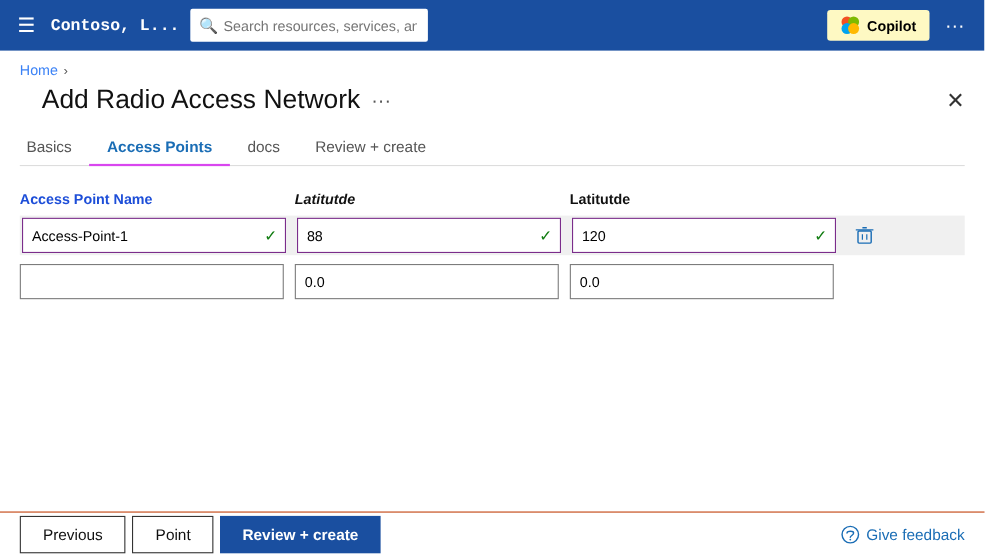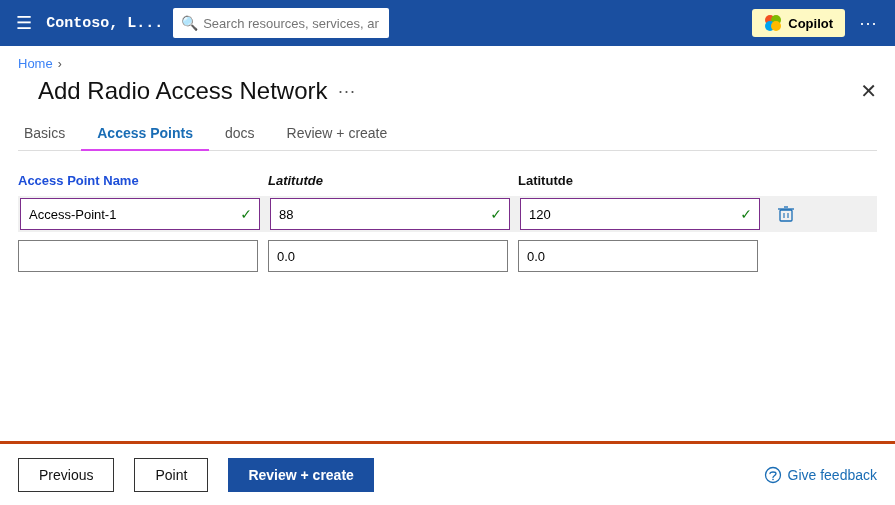--- a/index.html
+++ b/index.html
@@ -216,27 +216,27 @@
       display: flex;
       align-items: center;
     }
 
     
     .footer {
       position: absolute;
       bottom: 0;
       left: 0;
       right: 0;
-      height: 64px;
-      border-top: 3px solid #c2410c;
+      height: 40px;
+      border-top: 1px solid #c2410c;
       background: #fff;
       display: flex;
       align-items: center;
       padding: 0 18px;
-      gap: 20px;
+      gap: 6px;
     }
     .btn-outline {
       height: 34px;
       padding: 0 20px;
       border: 1px solid #333;
       background: #fff;
       font-size: 14px;
       cursor: pointer;
       color: #111;
     }

